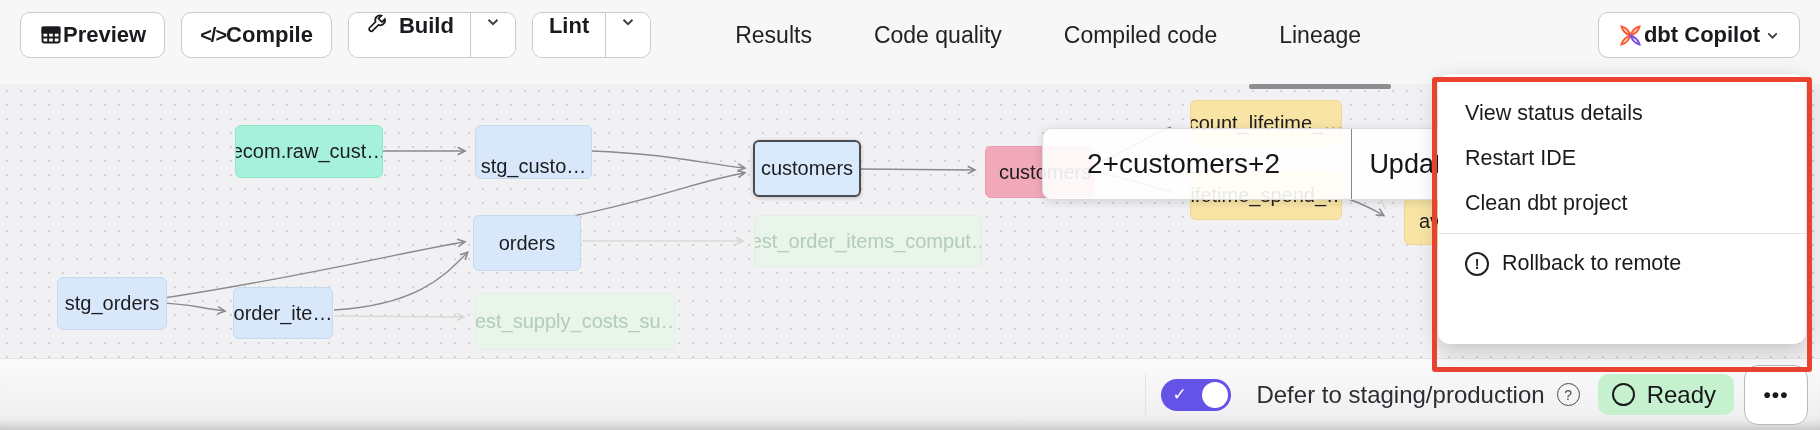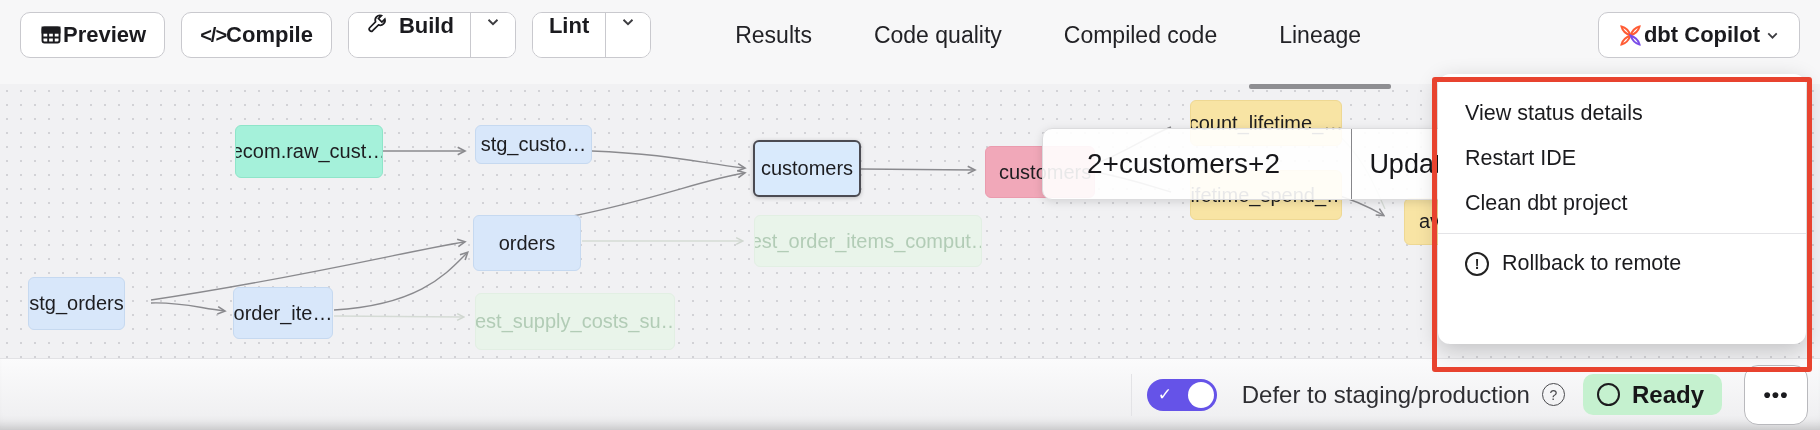--- a/index.html
+++ b/index.html
@@ -77,22 +77,22 @@
   .toggle { position:relative; width:70px; height:32px; border-radius:16px; background:#6553e8;
     margin-right:25px; cursor:pointer; flex:0 0 auto; }
   .toggle .knob { position:absolute; right:3px; top:3px; width:26px; height:26px;
     border-radius:50%; background:#fff; }
   .toggle .check { position:absolute; left:11px; top:5px; color:#fff; font-size:17px; font-weight:700; }
   .defer-label { font-size:24px; font-weight:500; color:#2e2e32; margin-right:12px; white-space:nowrap; }
   .help-circle { width:23px; height:23px; border:1.5px solid #4a4a4e; border-radius:50%;
     display:flex; align-items:center; justify-content:center; font-size:14px; color:#4a4a4e;
     margin-right:18px; cursor:pointer; flex:0 0 auto; }
   .ready-badge { display:flex; align-items:center; gap:12px; height:41px; background:#c5f1cf;
-    border-radius:10px; padding:0 18px 0 14px; margin-right:22px;
-    font-size:24px; font-weight:700; color:#161618; cursor:pointer; }
+    border-radius:10px; padding:0 18px 0 14px; margin-right:10px;
+    font-size:24px; font-weight:400; color:#161618; cursor:pointer; }
   .ready-circle { width:23px; height:23px; border:2px solid #1c1c1e; border-radius:50%; }
   .more-btn { width:64px; height:60px; background:#fff; border:1.5px solid #b9b9bd;
     border-radius:14px; font-size:21px; letter-spacing:1px; font-weight:700; color:#1b1b1e;
     cursor:pointer; font-family:inherit; }
 </style>
 </head>
 <body>
 
 <div class="toolbar">
   <div class="btn-group">
@@ -199,33 +199,33 @@
     <g fill="none" stroke="#d5dbd5" stroke-width="1.3">
       <path d="M582 157 L742 157" marker-end="url(#arrf)"></path>
       <path d="M334 232 L463 233" marker-end="url(#arrf)"></path>
       <path d="M1330 43 C1362 70 1374 100 1385 125"></path>
     </g>
   </svg>
 
   <div class="node n-source" style="left:235px; top:41px;  width:148px; height:53px;">
       <span>ecom.raw_cust…</span>
     </div>
-  <div class="node n-model" style="left:475px; top:41px;  width:117px; height:39px;">
+  <div class="node n-model" style="left:475px; top:41px;  width:117px; height:54px;align-items:flex-end;">
       <span>stg_custo…</span>
     </div>
   <div class="node n-selected" style="left:753px; top:56px;  width:108px; height:57px;">
       <span>customers</span>
     </div>
   <div class="node n-pink" style="left:985px; top:62px;  width:110px; height:52px;">
       <span>customers</span>
     </div>
   <div class="node n-model" style="left:473px; top:131px; width:108px; height:56px;">
       <span>orders</span>
     </div>
-  <div class="node n-model" style="left:28px;  top:193px; width:97px; height:53px;">
+  <div class="node n-model" style="left:57px;  top:193px; width:110px; height:53px;">
       <span>stg_orders</span>
     </div>
   <div class="node n-model" style="left:233px; top:203px; width:100px; height:52px;">
       <span>order_ite…</span>
     </div>
   <div class="node n-yellow" style="left:1178px; top:16px;  width:152px; height:46px;">
       <span>count_lifetime_…</span>
     </div>
   <div class="node n-yellow" style="left:1178px; top:86px;  width:152px; height:50px;">
       <span>lifetime_spend_…</span>

